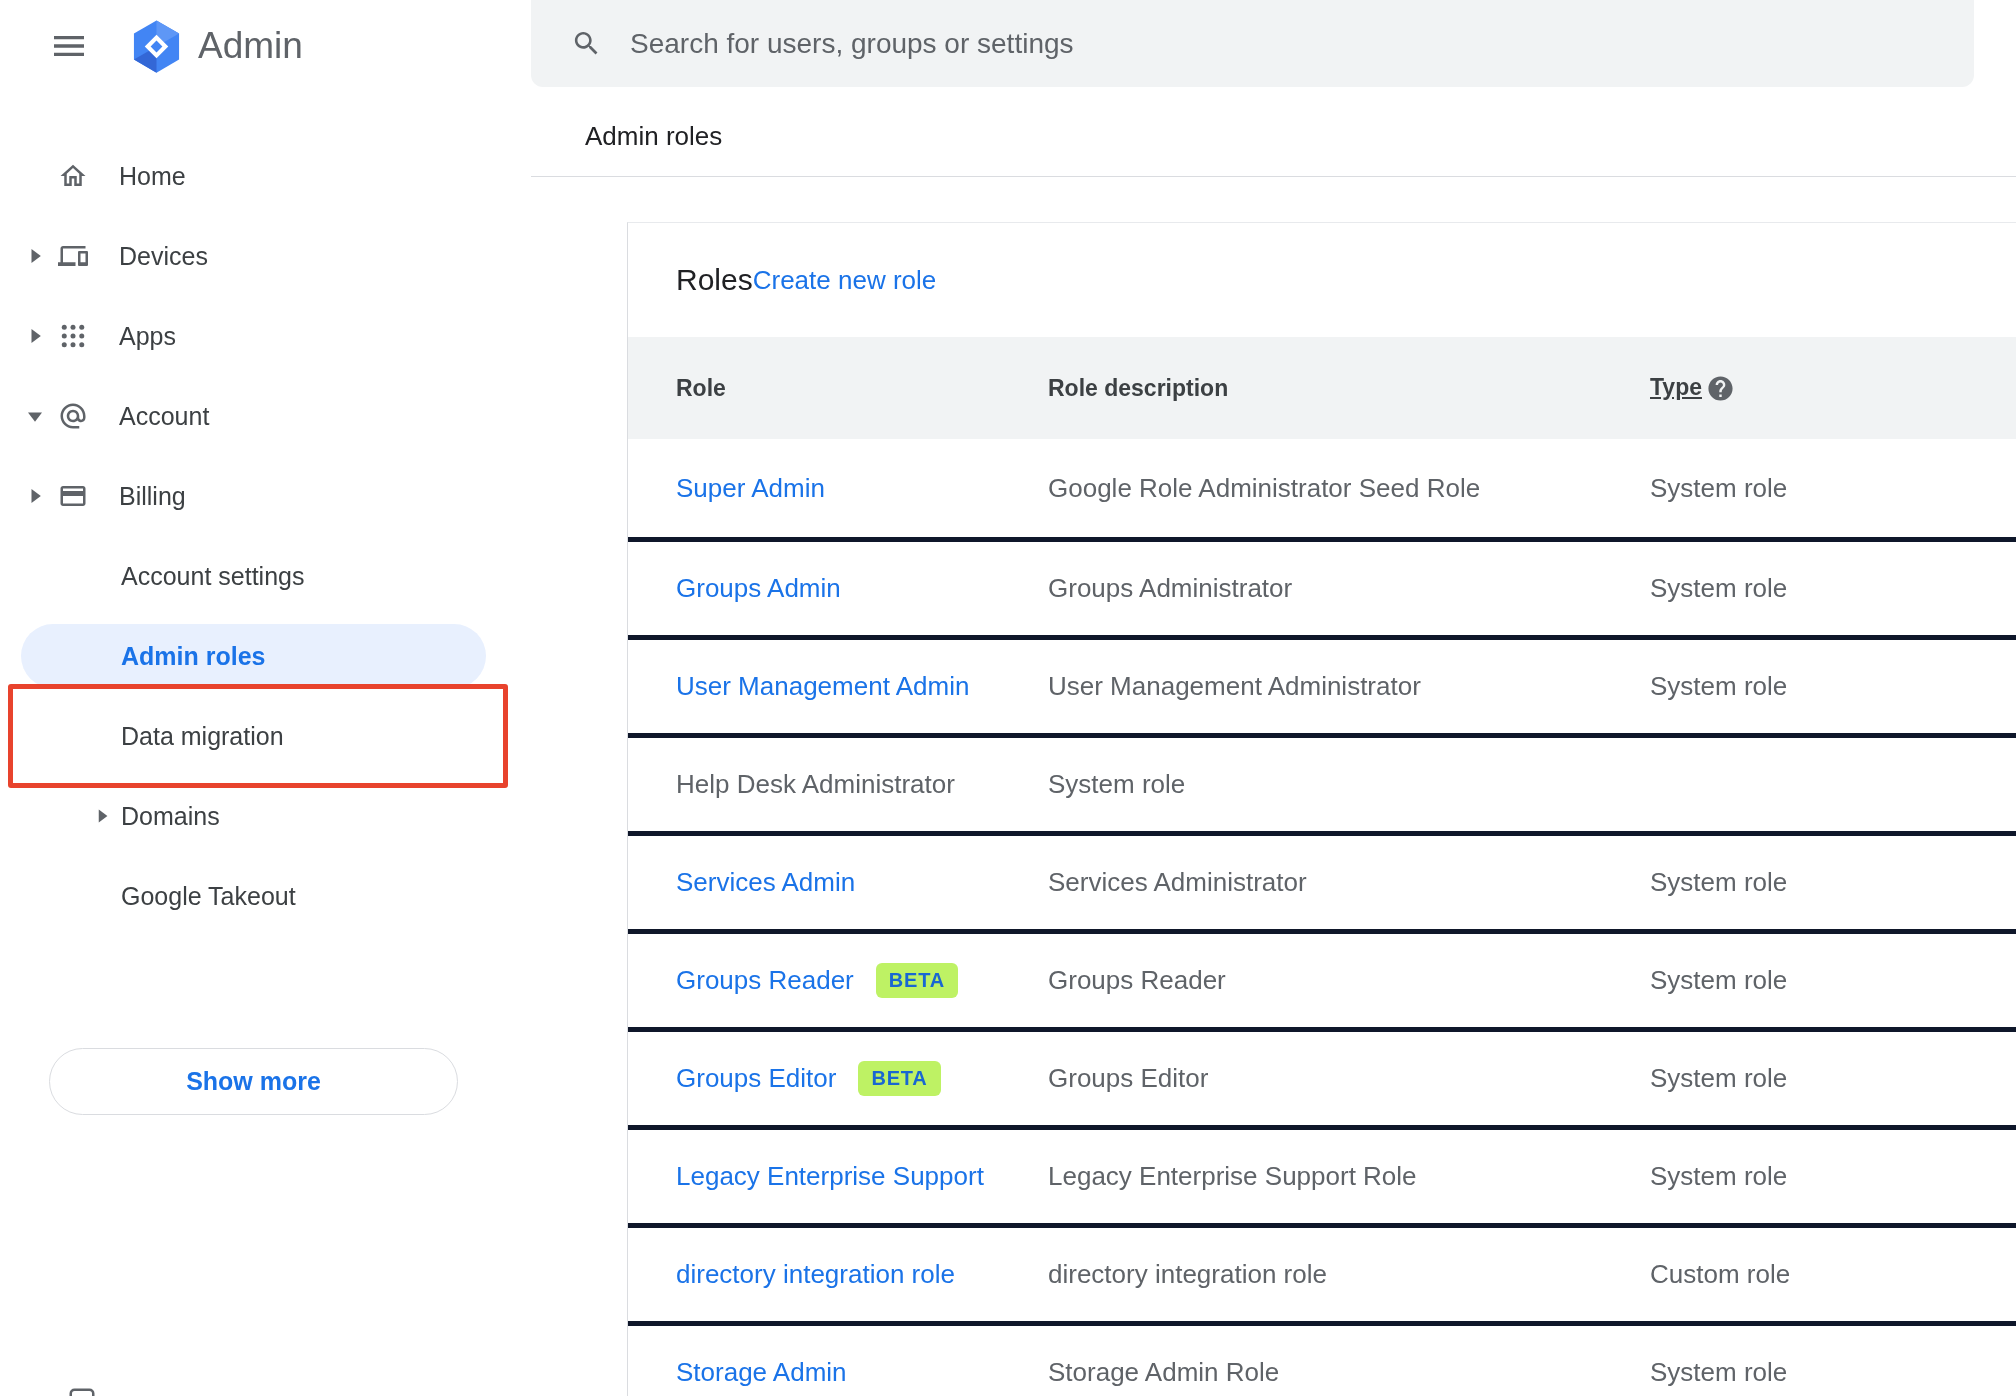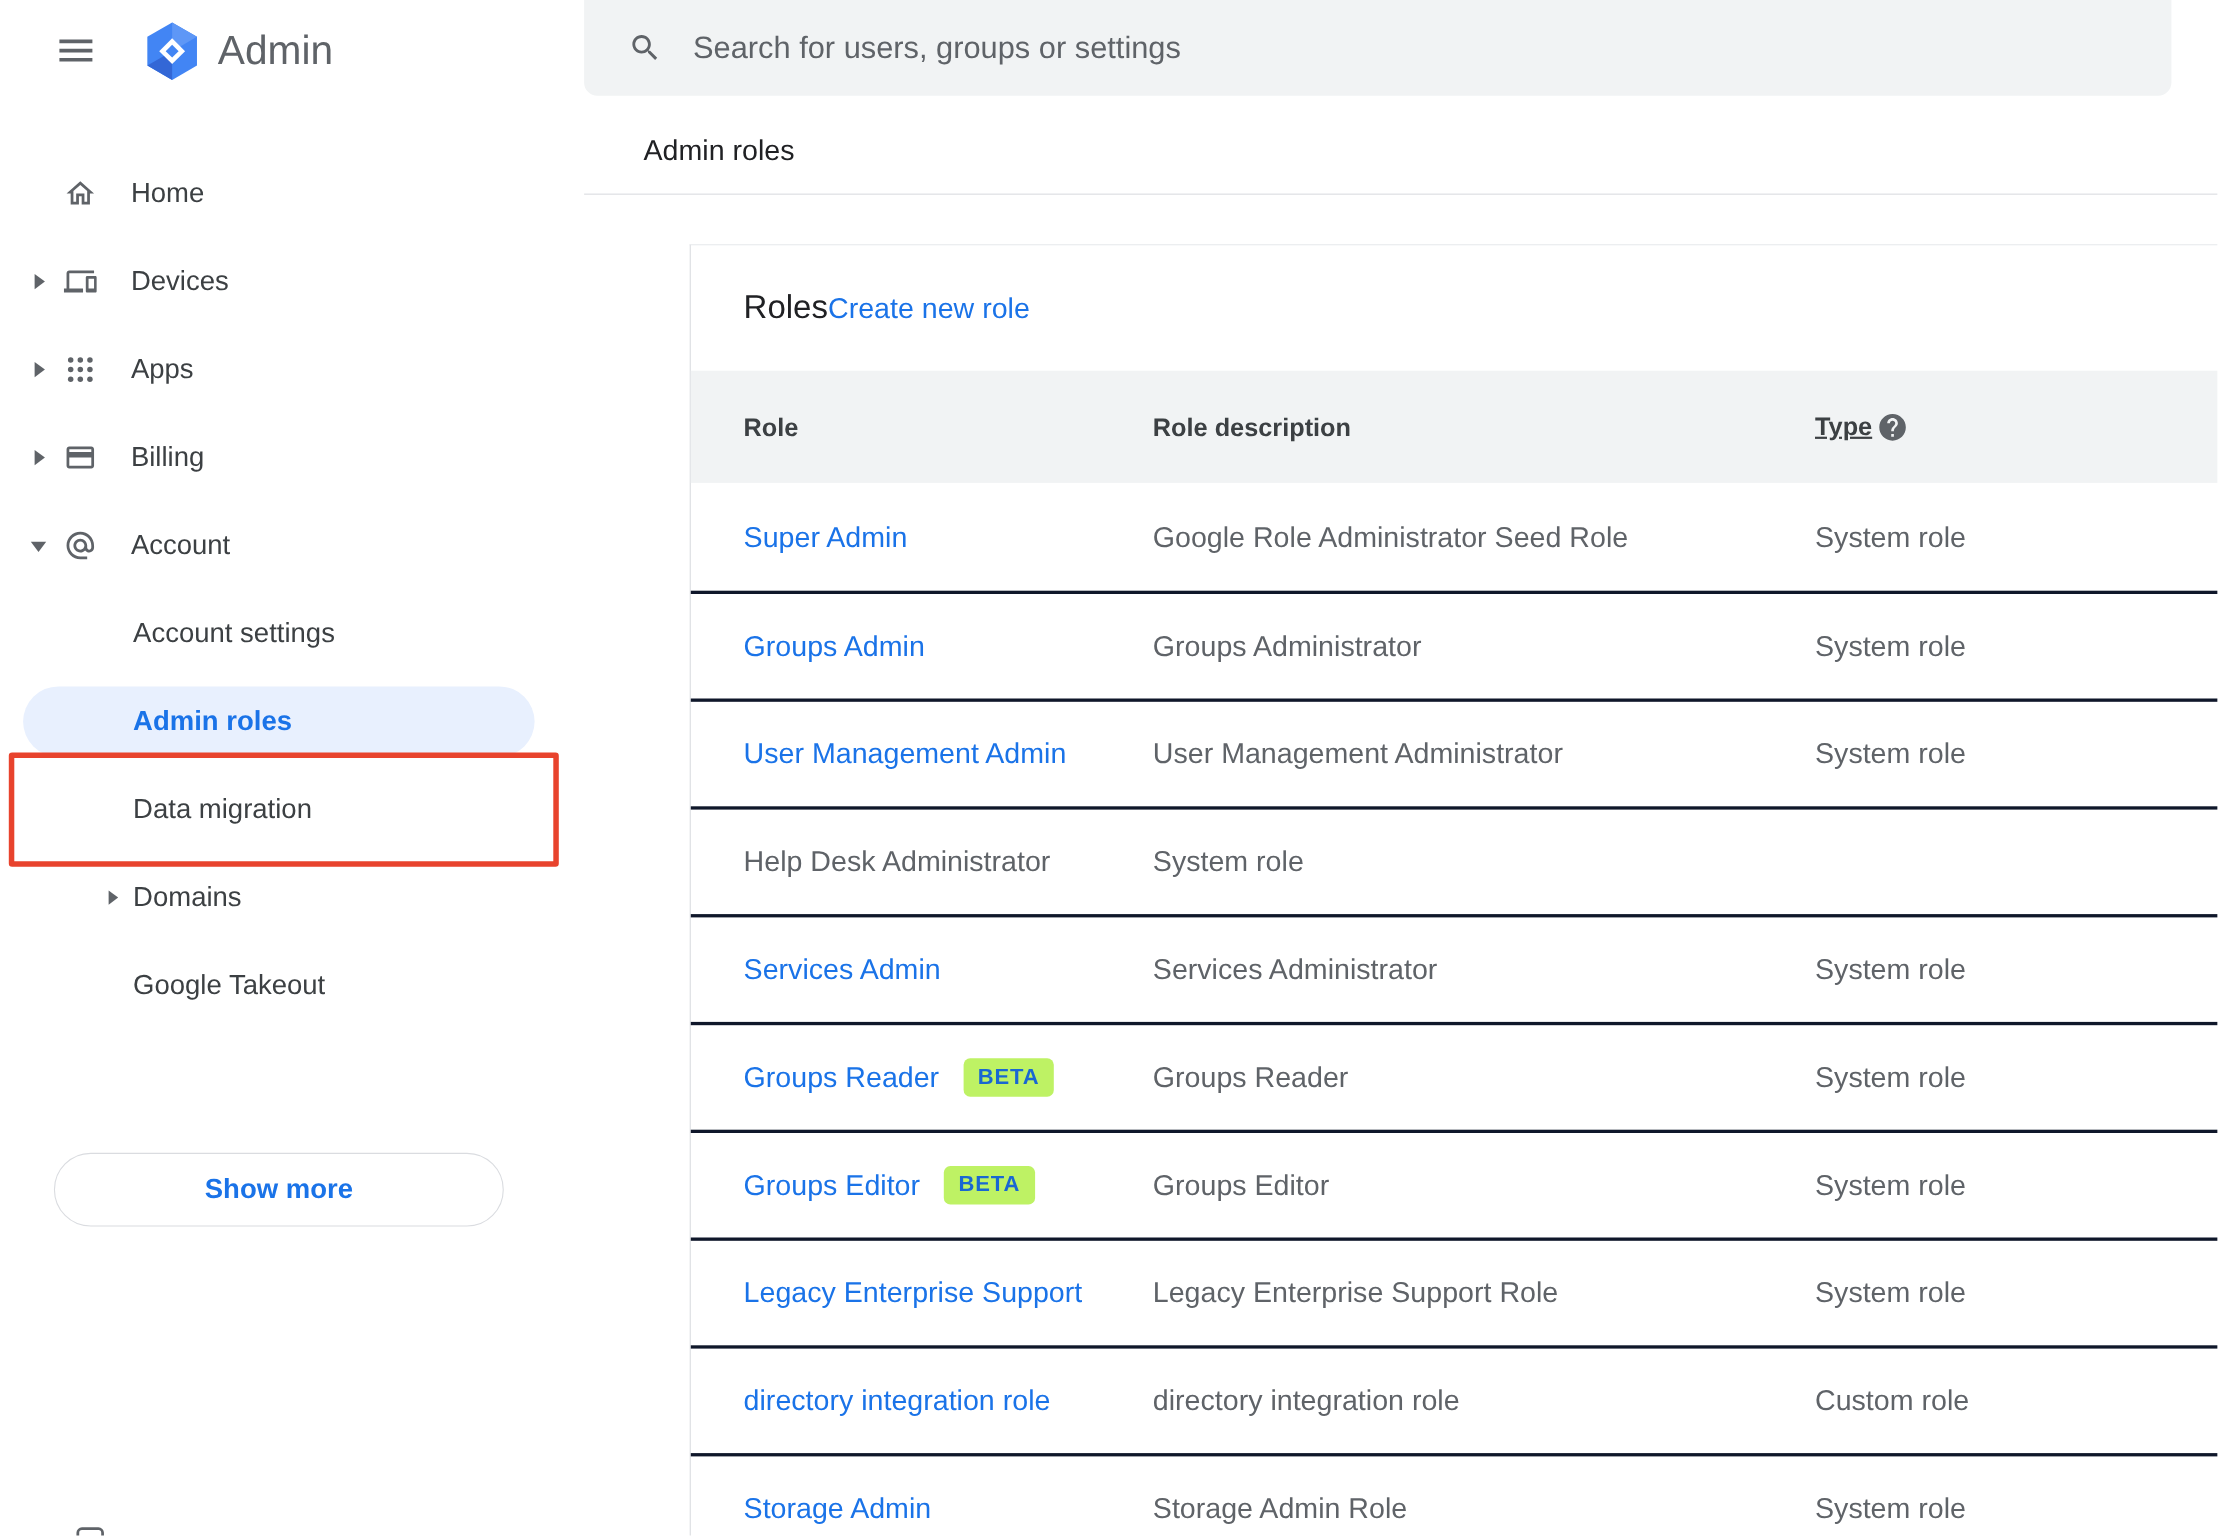--- a/index.html
+++ b/index.html
@@ -76,21 +76,21 @@
   .card-header { height:114px; display:flex; align-items:center; padding-left:48px; }
   .card-title { font-size:30px; font-weight:500; color:#202124; }
   .create-link { font-size:26px; color:#1a73e8; }
 
   .grid-row { display:grid; grid-template-columns:372px 602px 1fr; padding-left:48px; align-items:center; }
   .thead { height:102px; background:#f1f3f4; font-size:23px; color:#3c4043; font-weight:700; }
   .th-type { display:flex; align-items:flex-start; gap:4px;text-decoration:underline; }
   .help svg { width:29px; height:29px; fill:#5f6368; }
 
   .trow { height:98px; font-size:26px; }
-  .trow + .trow { border-top:3px solid #0f172a; }
+  .trow + .trow { border-top:5px solid #0f172a; }
   .role-cell { display:flex; align-items:center; gap:22px; }
   .role-link { color:#1a73e8; font-size:26px; white-space:nowrap; }
   .beta {
     background:#bef264; color:#1967d2; font-size:20px; font-weight:700;
     letter-spacing:.8px; padding:6px 13px; border-radius:6px; white-space:nowrap;
   }
   .beta:empty { display:none; }
   .cell.desc, .cell.type { color:#5f6368; }
 </style>
 </head>
@@ -164,43 +164,43 @@
               <circle cx="12" cy="19" r="2"></circle>
               <circle cx="19" cy="19" r="2"></circle>
           </svg>
         </span>
         <span class="nav-label">Apps</span>
       </div>
 
       <div class="nav-item">
         <span class="arrow-slot">
           <svg viewBox="0 0 24 24">
+              <path d="M6 9l6 8 6-8z"></path>
+            </svg>
+        </span>
+        <span class="nav-icon">
+          <svg viewBox="0 0 24 24">
+              <path d="M12 2C6.48 2 2 6.48 2 12s4.48 10 10 10h5v-2h-5c-4.34 0-8-3.66-8-8s3.66-8 8-8 8 3.66 8 8v1.43c0 .79-.71 1.57-1.5 1.57s-1.5-.78-1.5-1.57V12c0-2.76-2.24-5-5-5s-5 2.24-5 5 2.24 5 5 5c1.38 0 2.64-.56 3.54-1.47.65.89 1.77 1.47 2.96 1.47 1.97 0 3.5-1.6 3.5-3.57V12c0-5.52-4.48-10-10-10zm0 13c-1.66 0-3-1.34-3-3s1.34-3 3-3 3 1.34 3 3-1.34 3-3 3z"></path>
+            </svg>
+        </span>
+        <span class="nav-label">Account</span>
+      </div>
+
+      <div class="nav-item">
+        <span class="arrow-slot">
+          <svg viewBox="0 0 24 24">
               <path d="M9 6l8 6-8 6z"></path>
             </svg>
         </span>
         <span class="nav-icon">
           <svg viewBox="0 0 24 24">
               <path d="M20 4H4c-1.11 0-1.99.89-1.99 2L2 18c0 1.11.89 2 2 2h16c1.11 0 2-.89 2-2V6c0-1.11-.89-2-2-2zm0 14H4v-6h16v6zm0-10H4V6h16v2z"></path>
             </svg>
         </span>
         <span class="nav-label">Billing</span>
-      </div>
-
-      <div class="nav-item">
-        <span class="arrow-slot">
-          <svg viewBox="0 0 24 24">
-              <path d="M6 9l6 8 6-8z"></path>
-            </svg>
-        </span>
-        <span class="nav-icon">
-          <svg viewBox="0 0 24 24">
-              <path d="M12 2C6.48 2 2 6.48 2 12s4.48 10 10 10h5v-2h-5c-4.34 0-8-3.66-8-8s3.66-8 8-8 8 3.66 8 8v1.43c0 .79-.71 1.57-1.5 1.57s-1.5-.78-1.5-1.57V12c0-2.76-2.24-5-5-5s-5 2.24-5 5 2.24 5 5 5c1.38 0 2.64-.56 3.54-1.47.65.89 1.77 1.47 2.96 1.47 1.97 0 3.5-1.6 3.5-3.57V12c0-5.52-4.48-10-10-10zm0 13c-1.66 0-3-1.34-3-3s1.34-3 3-3 3 1.34 3 3-1.34 3-3 3z"></path>
-            </svg>
-        </span>
-        <span class="nav-label">Account</span>
       </div>
 
       <div class="nav-item sub">
         <span class="nav-label">Account settings</span>
       </div>
 
       <div class="nav-item sub selected">
         <span class="nav-label">Admin roles</span>
       </div>
 

